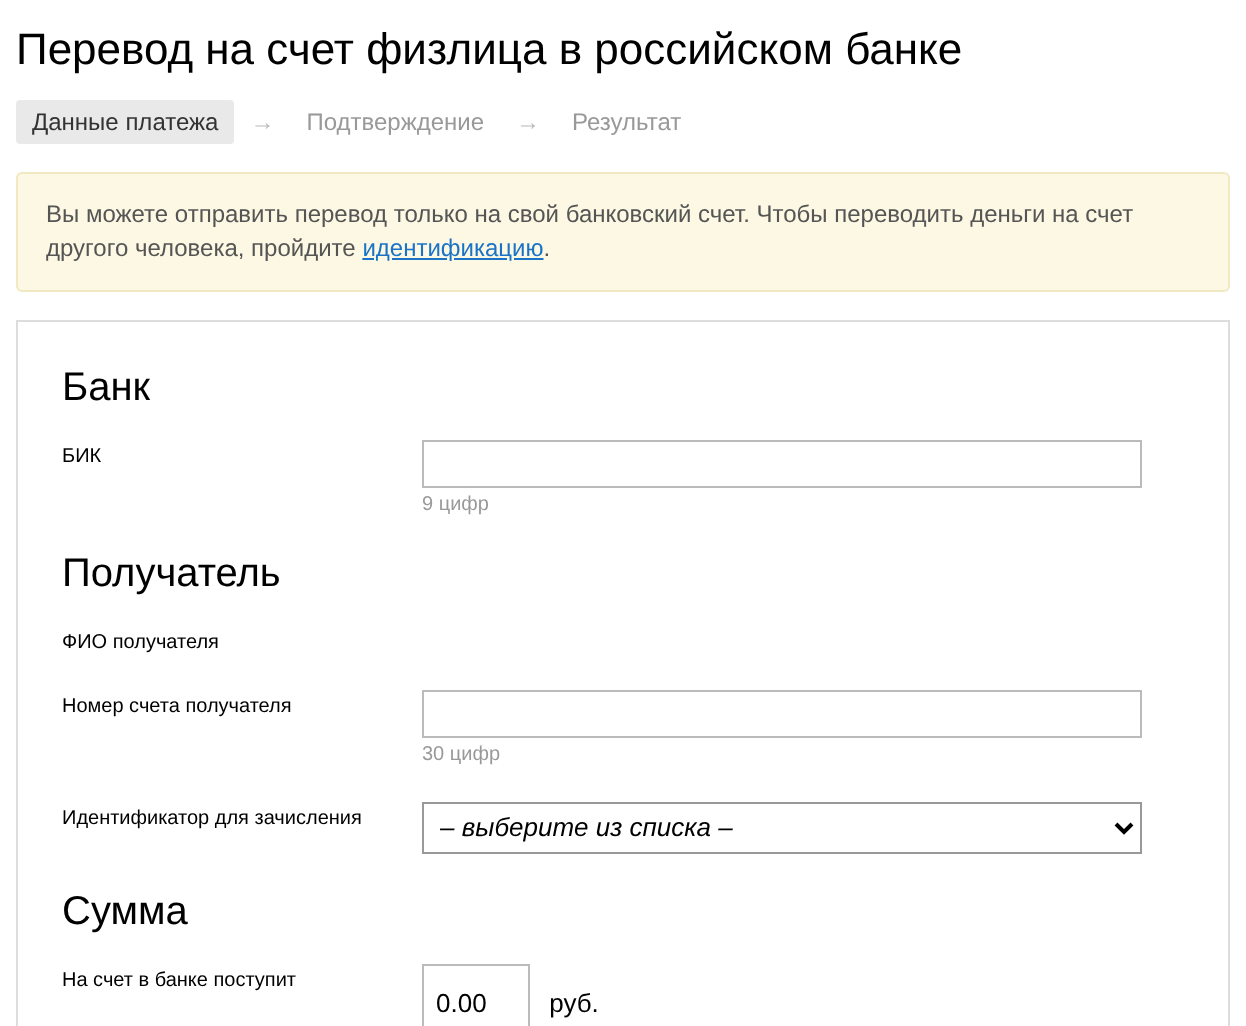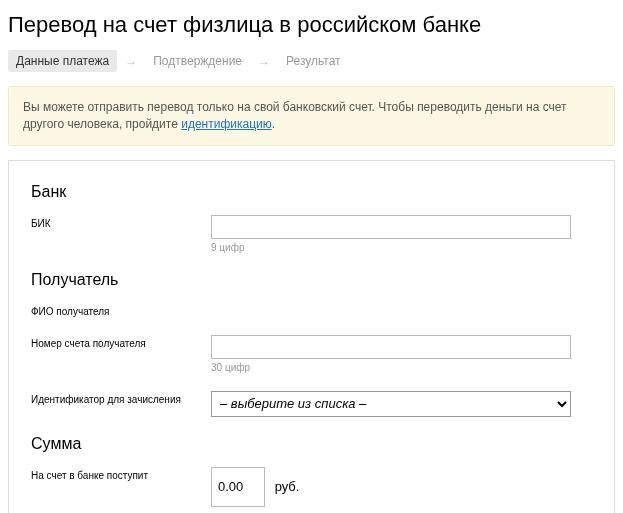--- a/index.html
+++ b/index.html
@@ -51,21 +51,21 @@
   }
   .notice a {
     color: #1a73c7;
     text-decoration: underline;
   }
   .form-panel {
     border: 1px solid #ddd;
     padding: 18px 22px 22px 22px;
   }
   .section-heading {
-    font-size: 16px;
+    font-size: 20px;
     font-weight: normal;
     margin: 4px 0 14px 0;
     color: #000;
   }
   .form-row {
     display: flex;
     align-items: flex-start;
     margin-bottom: 18px;
   }
   .form-label {

